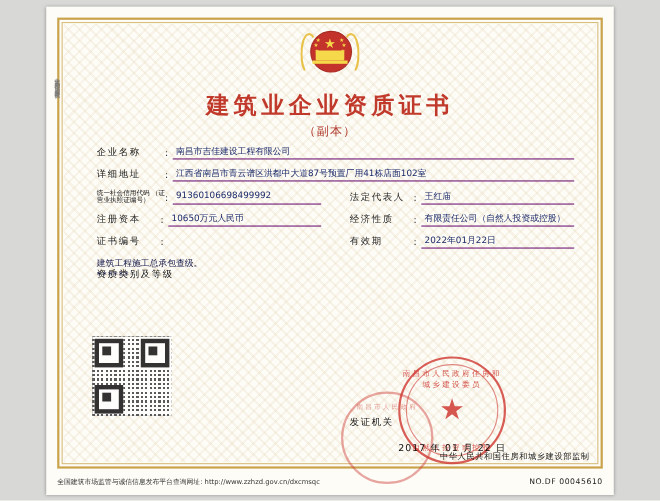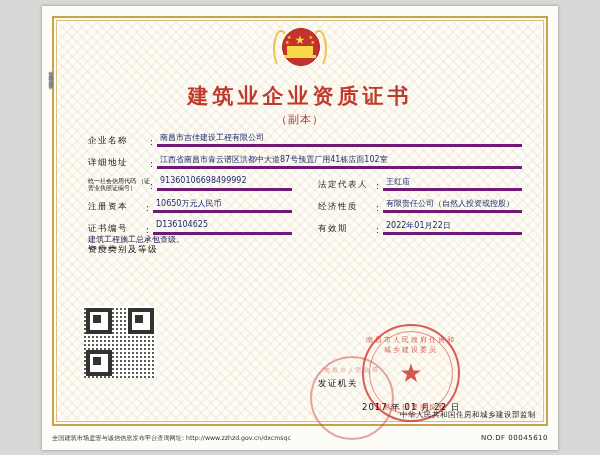--- a/index.html
+++ b/index.html
@@ -78,21 +78,21 @@
     position:absolute;left:46px;top:126px;right:36px;
     font-size:8.5px;color:#222;
   }
   .row{display:flex;align-items:flex-end;margin-bottom:7px;}
   .lbl{
     width:62px;flex:none;color:#111;font-size:8.5px;
     letter-spacing:1.5px;text-align:justify;
   }
   .colon{width:7px;flex:none;}
   .val{
-    flex:1;border-bottom:3px solid #701a75;
+    flex:1;border-bottom:1px solid #701a75;
     padding:0 2px 1px 3px;font-size:8px;color:#15194a;min-height:11px;
   }
   .val.blue{color:#1b2a6b;}
   .half{display:flex;flex:1;}
   .half .cell{display:flex;flex:1;align-items:flex-end;}
   .half .cell + .cell{margin-left:26px;justify-content:center;}
   .lbl2{width:58px;flex:none;letter-spacing:1.5px;font-size:8.5px;}
   .lbl-stack{
     width:62px;flex:none;font-size:6px;line-height:7px;color:#111;letter-spacing:0;
   }
@@ -246,21 +246,20 @@
           <div class="val blue">有限责任公司（自然人投资或控股）</div>
         </div>
       </div>
     </div>
 
     <div class="row">
       <div class="half">
         <div class="cell">
           <div class="lbl2">证书编号</div>
           <div class="colon">:</div>
-          <div class="val blue">D136104625</div>
         </div>
         <div class="cell">
           <div class="lbl2">有效期</div>
           <div class="colon">:</div>
           <div class="val blue">2022年01月22日</div>
         </div>
       </div>
     </div>
 
   </div>

